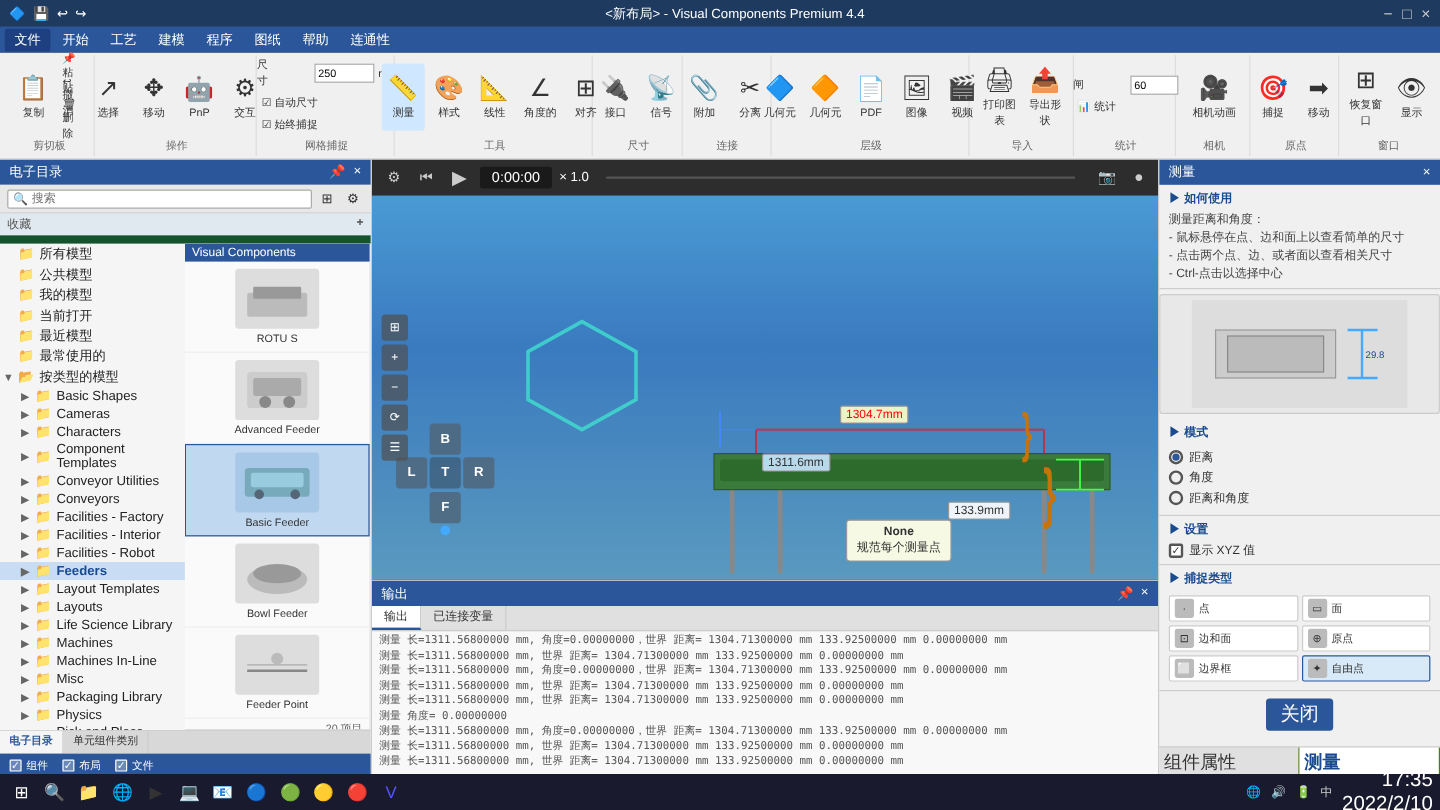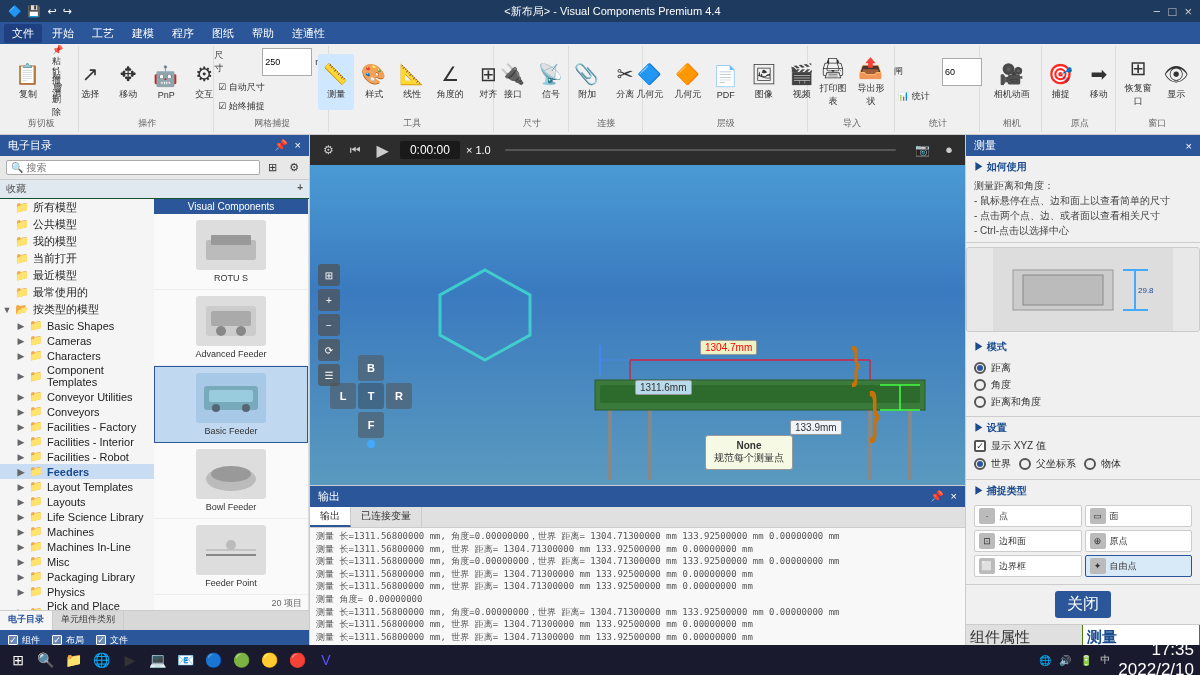--- a/index.html
+++ b/index.html
@@ -92,21 +92,21 @@
       cursor: pointer;
       padding: 1px 4px;
       border-radius: 2px;
       font-size: 9px;
       color: #333;
       gap: 3px;
       height: 18px;
     }
     .ribbon-col { display: flex; flex-direction: column; gap: 1px; }
     .ribbon-input-row { display: flex; align-items: center; gap: 3px; margin-bottom: 1px; }
-    .ribbon-input { height: 28px; font-size: 9px; border: 1px solid #aaa; padding: 0 2px; width: 50px; margin-left: 36px; }
+    .ribbon-input { height: 16px; font-size: 9px; border: 1px solid #aaa; padding: 0 2px; width: 50px; margin-left: 36px; }
 
     
     .left-panel {
       width: 310px;
       background: #f5f5f5;
       border-right: 1px solid #ccc;
       display: flex;
       flex-direction: column;
       overflow: hidden;
     }
@@ -149,21 +149,21 @@
     }
     .tree-item.selected { background: #c8dcf4; }
     .tree-item.bold { font-weight: bold; color: #1a4b8f; }
     .tree-arrow { width: 14px; text-align: center; font-size: 9px; color: #666; }
     .tree-icon { width: 16px; text-align: center; margin-right: 3px; font-size: 11px; }
     .tree-label { flex: 1; }
     .tree-indent { width: 14px; flex-shrink: 0; }
 
     
     .favorites-section {
-      border-bottom: 1px solid #14532d;
+      border-bottom: 7px solid #14532d;
     }
     .favorites-header {
       background: #e0e8f0;
       padding: 2px 6px;
       font-size: 10px;
       color: #555;
       cursor: pointer;
     }
 
     
@@ -172,21 +172,21 @@
       border-right: 1px solid #ddd;
       display: flex;
       flex-direction: column;
       background: #fafafa;
     }
     .component-panel-header {
       background: #2b579a;
       color: #fff;
       font-size: 10px;
       padding: 2px 6px;
-      text-align: center;
+      text-align: left;
     }
     .component-item {
       display: flex;
       flex-direction: column;
       align-items: center;
       padding: 6px;
       cursor: pointer;
       border-bottom: 1px solid #eee;
     }
     .component-item.selected { background: #c0d8f0; border: 1px solid #2b579a; }
@@ -1205,34 +1205,20 @@
         </label>
       </div>
     </div>
 
     <div class="right-section">
       <div class="right-section-title">▶ 设置</div>
       <label class="checkbox-row">
         <div class="checkbox-box">✓</div>
         <span>显示 XYZ 值</span>
       </label>
-      <div class="radio-group" style="flex-direction:row;gap:8px;flex-wrap:wrap;padding:4px 0;">
-        <label class="radio-row">
-          <div class="radio-dot checked"></div>
-          <span>世界</span>
-        </label>
-        <label class="radio-row">
-          <div class="radio-dot"></div>
-          <span>父坐标系</span>
-        </label>
-        <label class="radio-row">
-          <div class="radio-dot"></div>
-          <span>物体</span>
-        </label>
-      </div>
     </div>
 
     <div class="right-section">
       <div class="right-section-title">▶ 捕捉类型</div>
       <div class="capture-type-grid">
         <div class="capture-btn">
           <div class="capture-icon">·</div>
           <span>点</span>
         </div>
         <div class="capture-btn">

